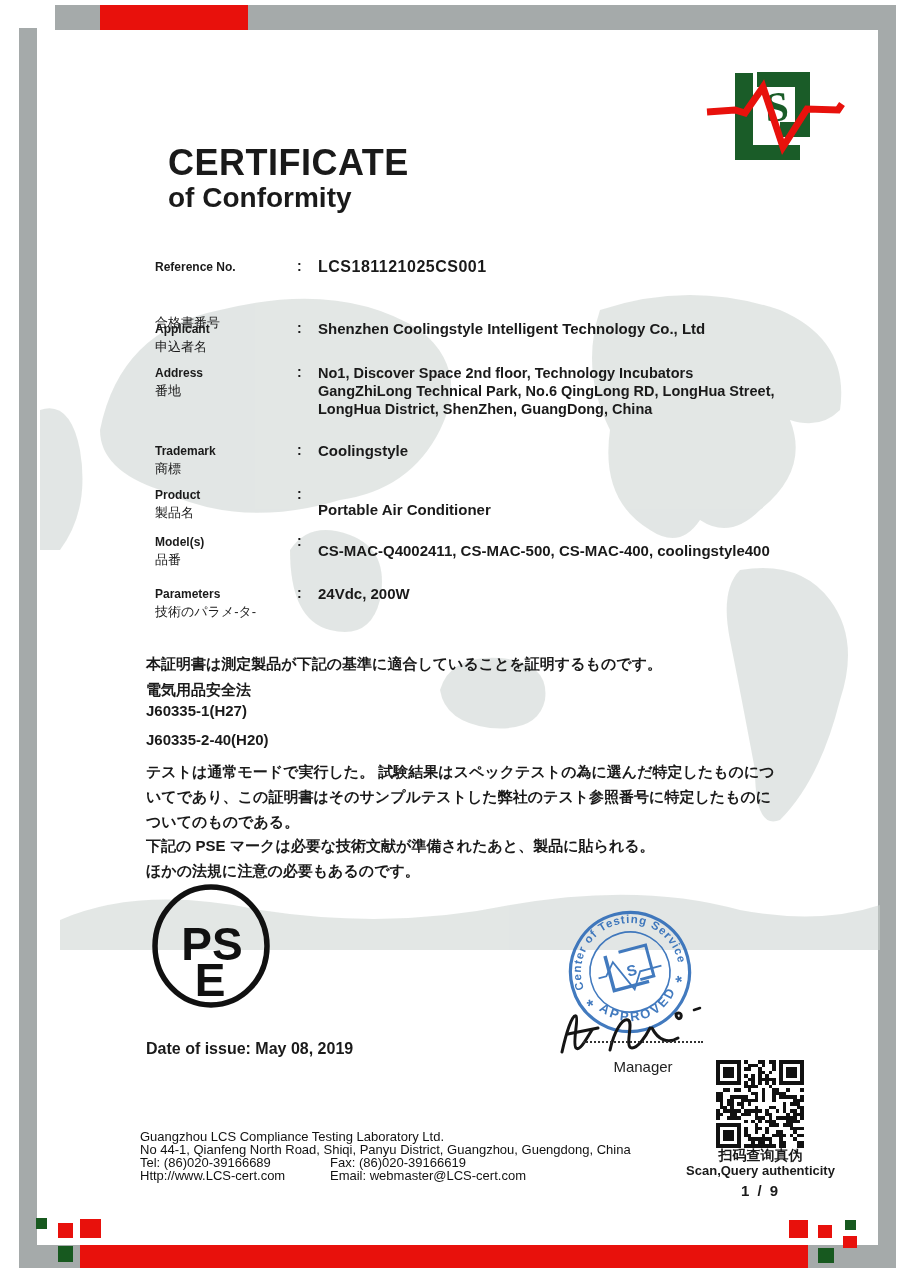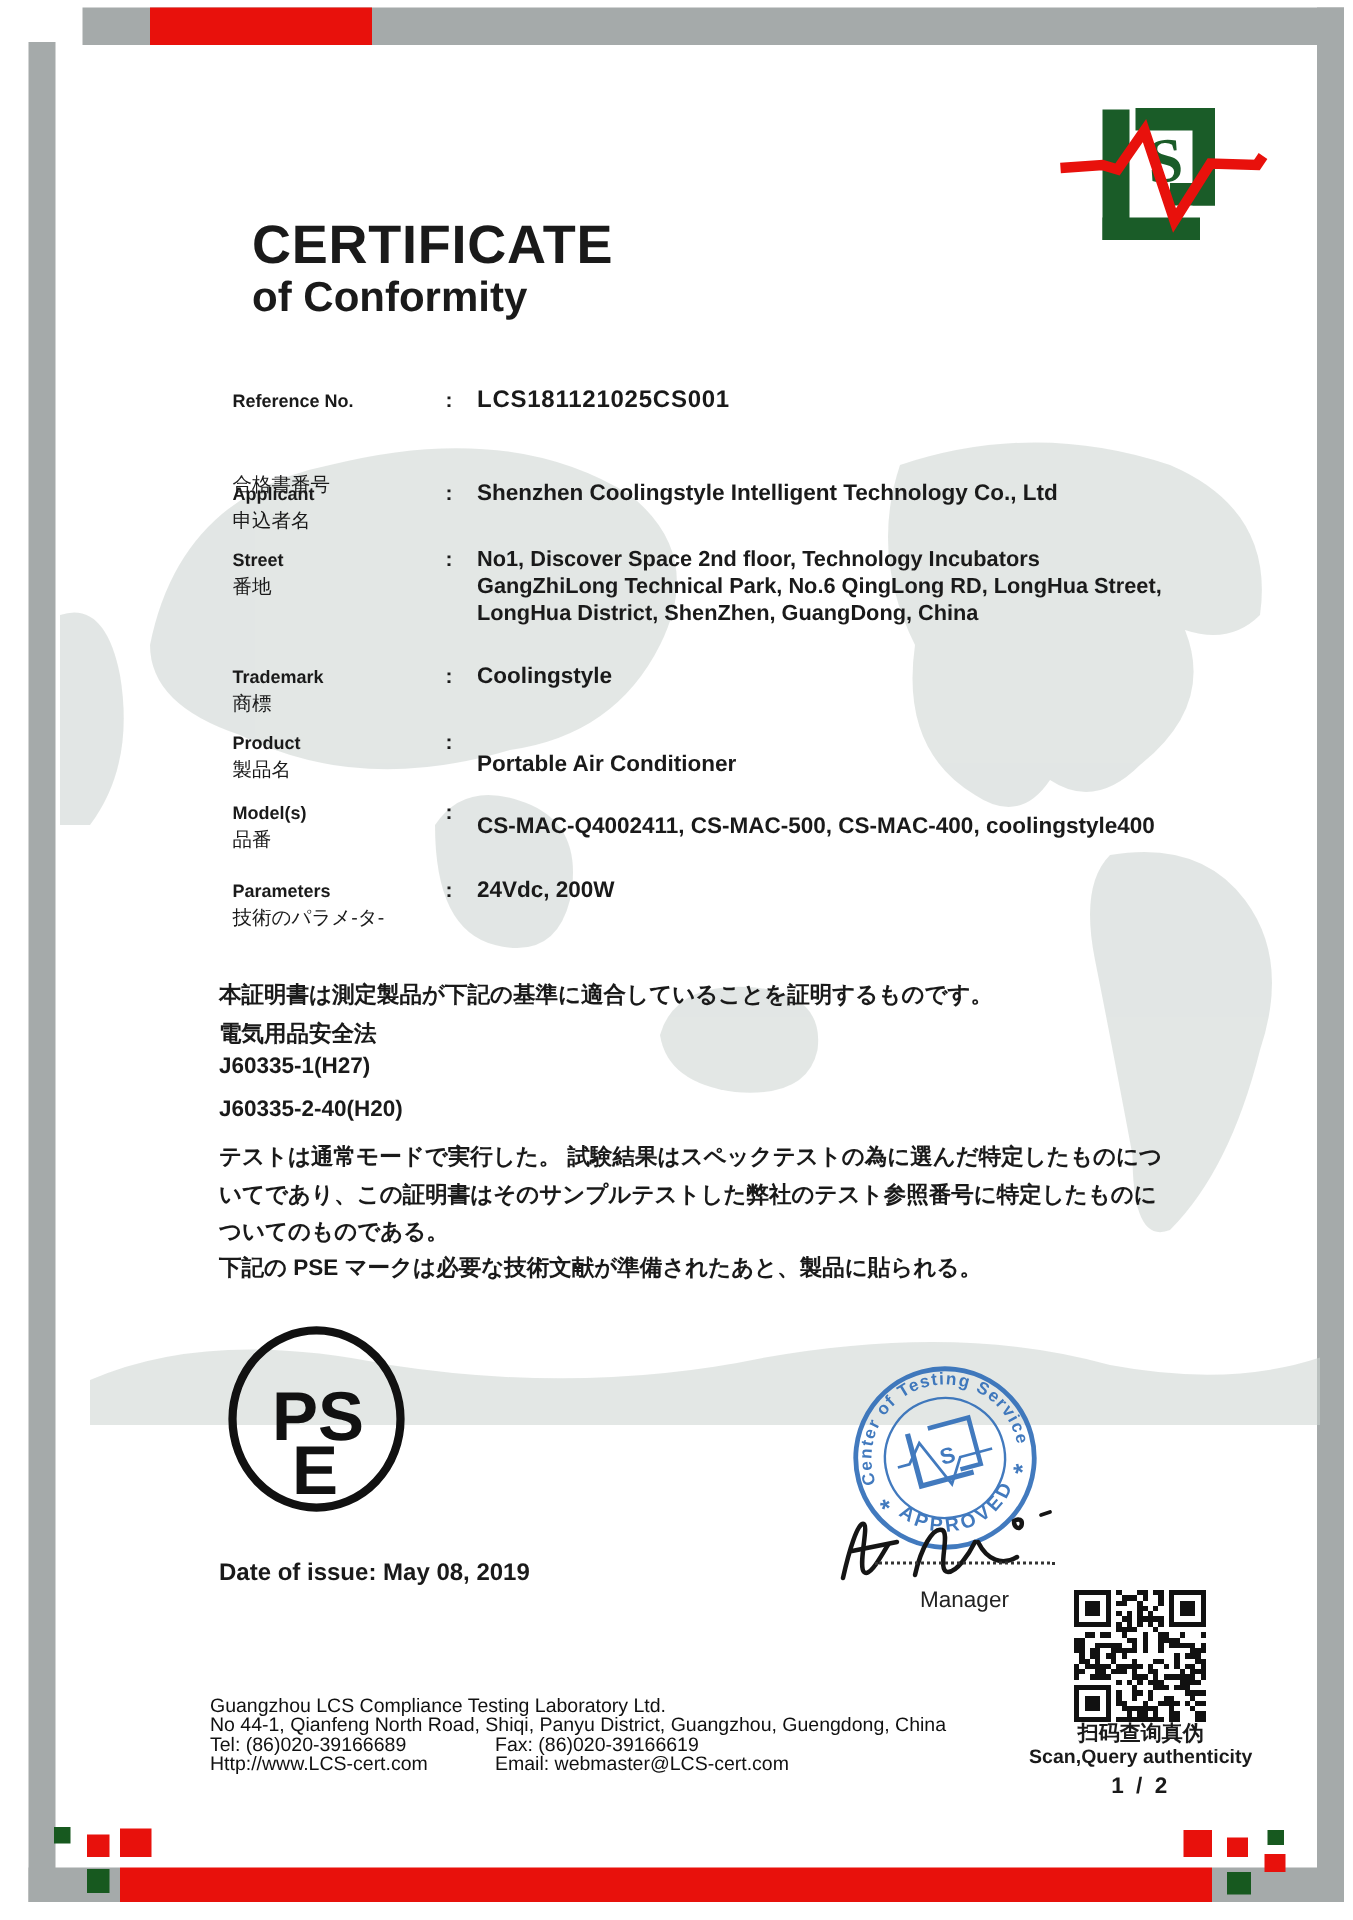--- a/index.html
+++ b/index.html
@@ -93,21 +93,21 @@
   </div>
 
   <div class="content" style="left:0;top:320px;width:902px;">
     <div class="abs lbl" style="left:155px;top:0;">Applicant</div>
     <div class="abs lbl-jp" style="left:155px;top:18px;">申込者名</div>
     <div class="abs colon" style="left:297px;top:0;">:</div>
     <div class="abs val" style="left:318px;top:0;">Shenzhen Coolingstyle Intelligent Technology Co., Ltd</div>
   </div>
 
   <div class="content" style="left:0;top:364px;width:902px;">
-    <div class="abs lbl" style="left:155px;top:0;">Street</div>
+    <div class="abs lbl" style="left:155px;top:0;">Address</div>
     <div class="abs lbl-jp" style="left:155px;top:18px;">番地</div>
     <div class="abs colon" style="left:297px;top:0;">:</div>
     <div class="abs val-sm" style="left:318px;top:0;">No1, Discover Space 2nd floor, Technology Incubators</div>
     <div class="abs val-sm" style="left:318px;top:18px;">GangZhiLong Technical Park, No.6 QingLong RD, LongHua Street,</div>
     <div class="abs val-sm" style="left:318px;top:36px;">LongHua District, ShenZhen, GuangDong, China</div>
   </div>
 
   <div class="content" style="left:0;top:442px;width:902px;">
     <div class="abs lbl" style="left:155px;top:0;">Trademark</div>
     <div class="abs lbl-jp" style="left:155px;top:18px;">商標</div>
@@ -138,20 +138,21 @@
 
   <div class="content jp" style="left:146px;top:652px;">本証明書は測定製品が下記の基準に適合していることを証明するものです。</div>
   <div class="content jp jp-b" style="left:146px;top:678px;">電気用品安全法</div>
   <div class="content std" style="left:146px;top:702px;">J60335-1(H27)</div>
   <div class="content std" style="left:146px;top:731px;">J60335-2-40(H20)</div>
 
   <div class="content jp" style="left:146px;top:760px;">テストは通常モードで実行した。 試験結果はスペックテストの為に選んだ特定したものにつ</div>
   <div class="content jp" style="left:146px;top:785px;">いてであり、この証明書はそのサンプルテストした弊社のテスト参照番号に特定したものに</div>
   <div class="content jp" style="left:146px;top:810px;">ついてのものである。</div>
   <div class="content jp" style="left:146px;top:834px;">下記の PSE マークは必要な技術文献が準備されたあと、製品に貼られる。</div>
+  <div class="content jp" style="left:146px;top:859px;">ほかの法規に注意の必要もあるのです。</div>
 
   <svg class="content" style="left:151px;top:884px;" width="120" height="124" viewBox="0 0 120 124">
     <ellipse cx="60" cy="62" rx="56" ry="59" fill="none" stroke="#111" stroke-width="5.5"></ellipse>
     <text x="61" y="76" text-anchor="middle" font-size="46" font-weight="bold" font-family="Liberation Sans, sans-serif" fill="#111">PS</text>
     <text x="59" y="112" text-anchor="middle" font-size="46" font-weight="bold" font-family="Liberation Sans, sans-serif" fill="#111">E</text>
   </svg>
 
   <svg class="content" style="left:550px;top:892px;" width="160" height="160" viewBox="0 0 160 160">
     <defs>
       <path id="arc-top" d="M -48.25,8.51 A 49,49 0 1 1 48.25,8.51"></path>
@@ -431,15 +432,15 @@
       <rect x="2" y="2" width="3" height="3" fill="#111"></rect>
       <rect x="18" y="0" width="7" height="7" fill="#111"></rect>
       <rect x="19" y="1" width="5" height="5" fill="#fff"></rect>
       <rect x="20" y="2" width="3" height="3" fill="#111"></rect>
       <rect x="0" y="18" width="7" height="7" fill="#111"></rect>
       <rect x="1" y="19" width="5" height="5" fill="#fff"></rect>
       <rect x="2" y="20" width="3" height="3" fill="#111"></rect>
     </svg>
   <div class="content qrcap-cn" style="left:678px;top:1147px;width:165px;">扫码查询真伪</div>
   <div class="content qrcap-en" style="left:678px;top:1163px;width:165px;">Scan,Query authenticity</div>
-  <div class="content pageind" style="left:678px;top:1182px;width:165px;">1 / 2</div>
+  <div class="content pageind" style="left:678px;top:1182px;width:165px;">1 / 9</div>
 
 </div>
 
 </body></html>

